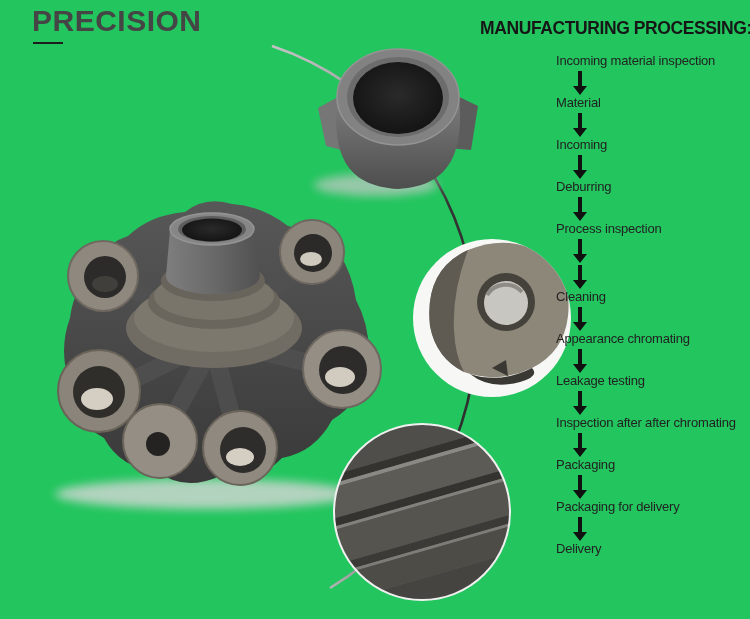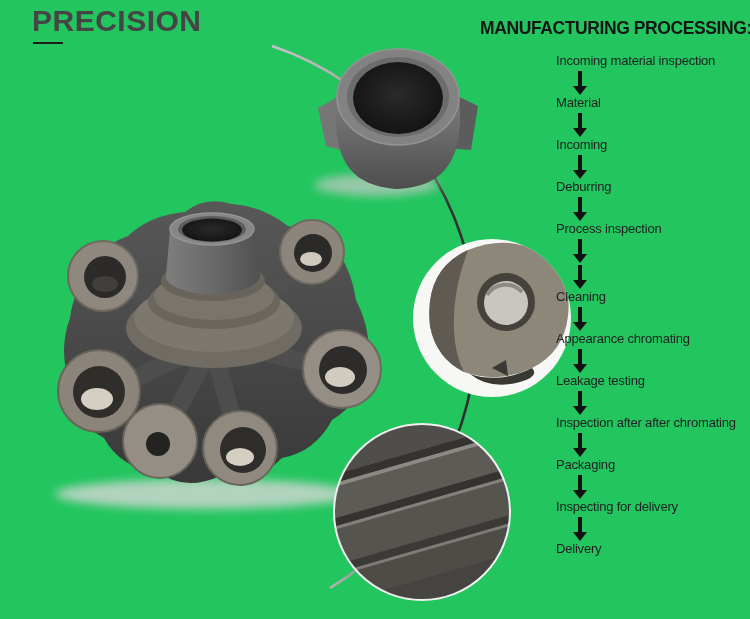--- a/index.html
+++ b/index.html
@@ -255,21 +255,21 @@
           </div>
       </div>
       <div class="step">
         <div class="step-label">Packaging</div>
         <div class="arrow">
             <span class="shaft"></span>
             <span class="head"></span>
           </div>
       </div>
       <div class="step">
-        <div class="step-label">Inspecting for delivery</div>
+        <div class="step-label">Packaging for delivery</div>
         <div class="arrow">
             <span class="shaft"></span>
             <span class="head"></span>
           </div>
       </div>
       <div class="step">
         <div class="step-label">Delivery</div>
       </div>
     </div>
   </section>

